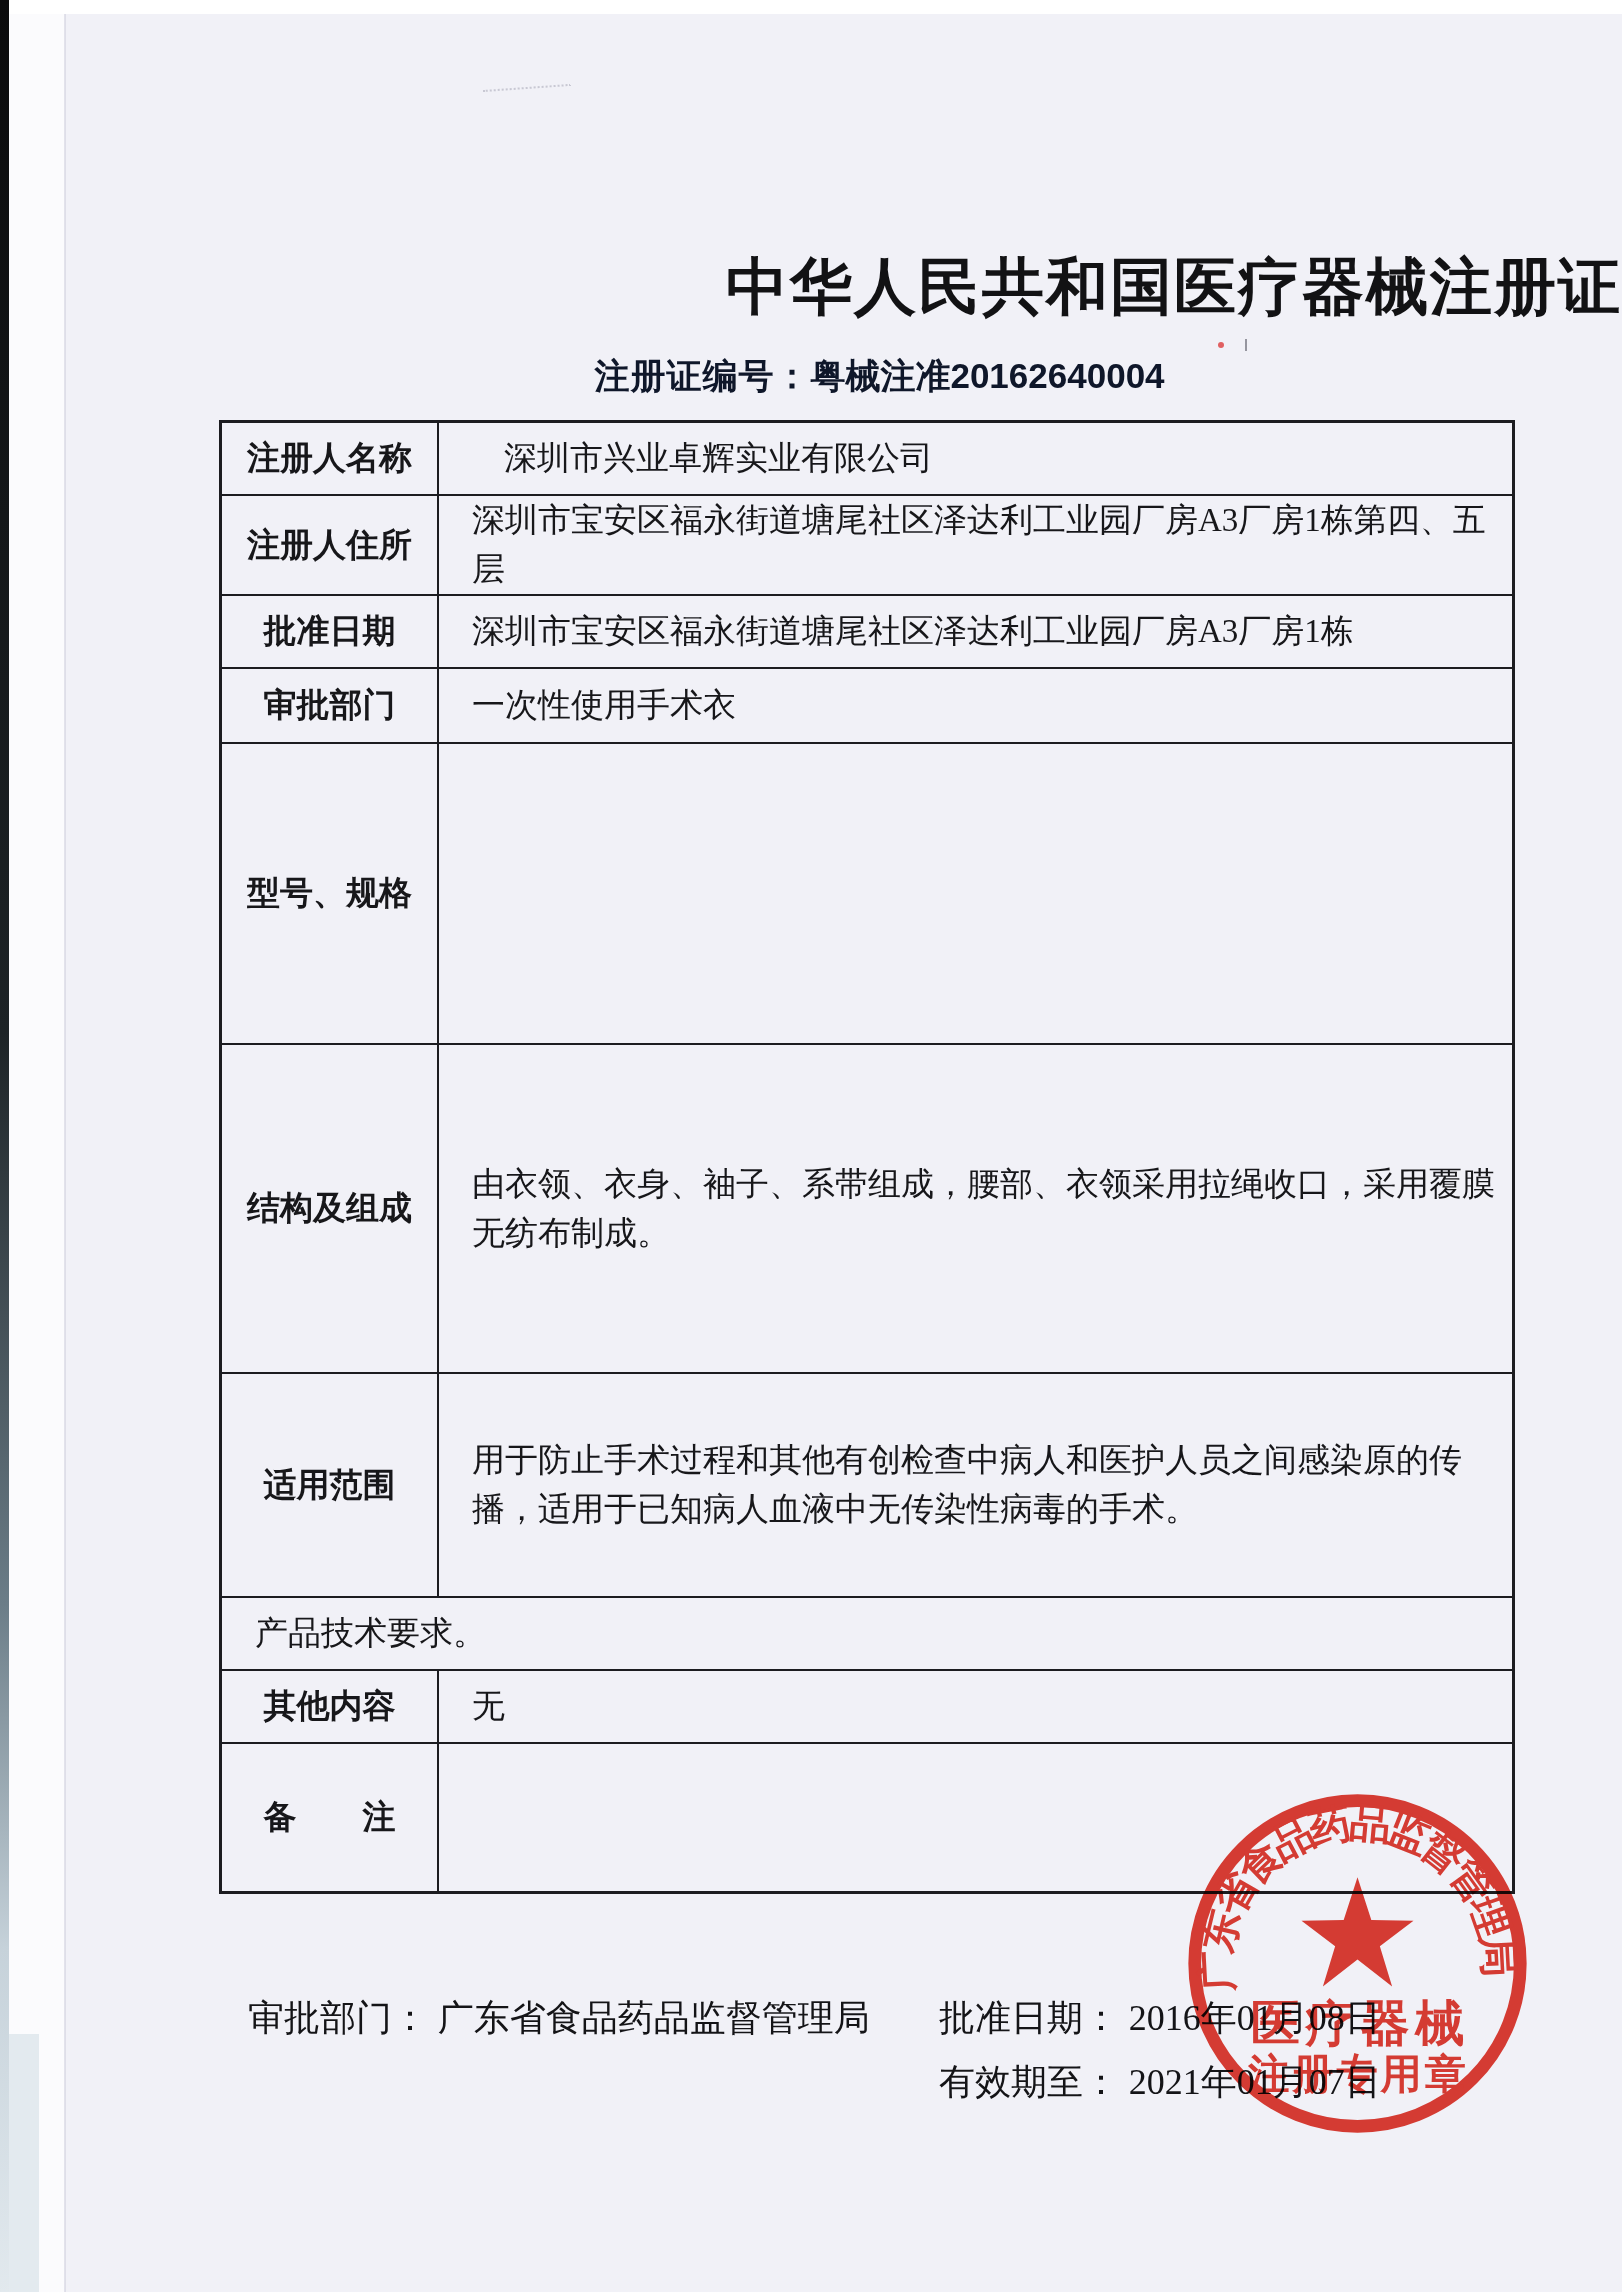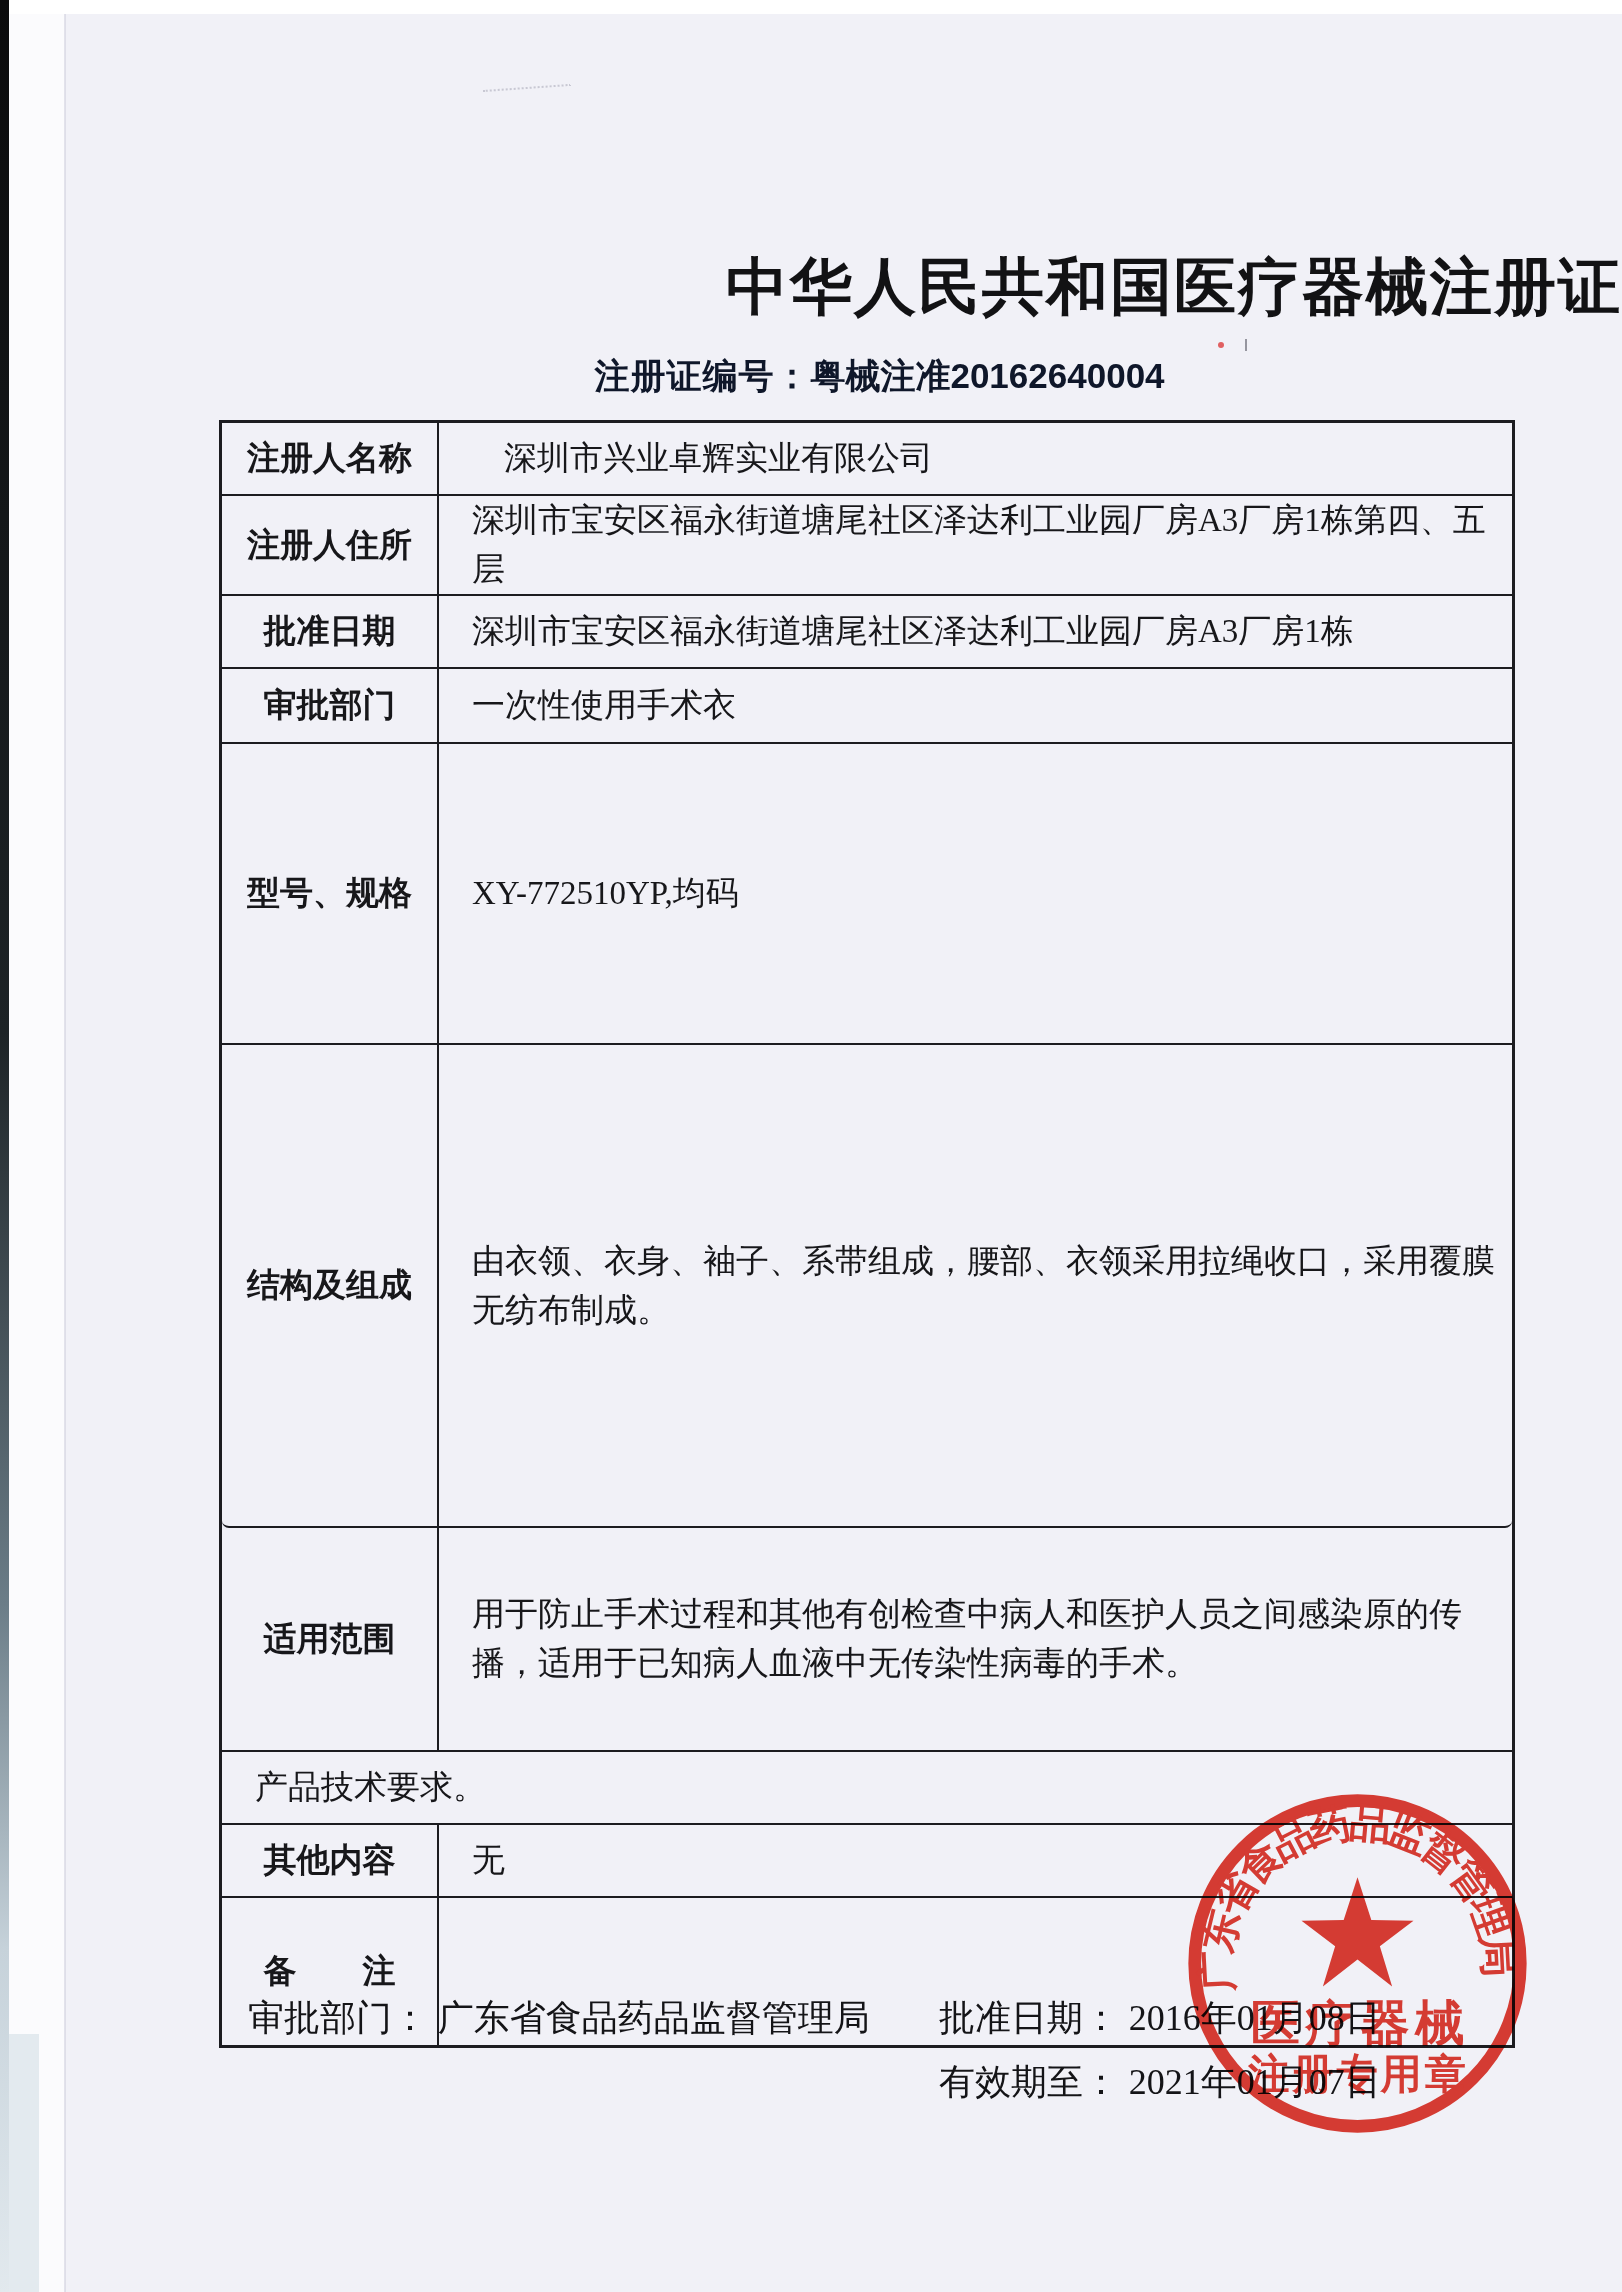--- a/index.html
+++ b/index.html
@@ -46,21 +46,21 @@
     display:flex;align-items:center;justify-content:center;
     font-size:33px;font-weight:700;text-align:center;
     padding:0 5.9px;white-space:pre;
   }
   .cell-value{
     flex:1;display:flex;align-items:center;
     font-size:33px;font-weight:400;line-height:49px;
     padding:0 8px 0 33px;box-sizing:border-box;
   }
   .r0{height:73px;gap:32px;} .r1{height:100px;} .r2{height:73px;} .r3{height:75px;}
-  .r4{height:301px;} .r5{height:483px;border-radius:7px;} .r6{height:224px;} .r7{height:73px;}
+  .r4{height:301px;} .r5{height:329px;} .r6{height:224px;} .r7{height:73px;}
   .r8{height:73px;} .r9{height:147px;}
 
   
   .footer-item{position:absolute;font-size:36px;color:#141417;white-space:nowrap;}
   .fi-dept{left:248px;top:1994px;}
   .fi-date{left:939px;top:1994px;}
   .fi-valid{left:939px;top:2058px;}
   .footer-item .val{margin-left:9.8px;}
 
   
@@ -99,21 +99,20 @@
   <div class="row r2">
     <div class="cell-label">批准日期</div>
     <div class="cell-value">深圳市宝安区福永街道塘尾社区泽达利工业园厂房A3厂房1栋</div>
   </div>
   <div class="row r3">
     <div class="cell-label">审批部门</div>
     <div class="cell-value">一次性使用手术衣</div>
   </div>
   <div class="row r4">
     <div class="cell-label">型号、规格</div>
-    <div class="cell-value">XY-772510YP,均码</div>
   </div>
   <div class="row r5">
     <div class="cell-label">结构及组成</div>
     <div class="cell-value">由衣领、衣身、袖子、系带组成，腰部、衣领采用拉绳收口，采用覆膜无纺布制成。</div>
   </div>
   <div class="row r6">
     <div class="cell-label">适用范围</div>
     <div class="cell-value">用于防止手术过程和其他有创检查中病人和医护人员之间感染原的传播，适用于已知病人血液中无传染性病毒的手术。</div>
   </div>
   <div class="row r7">

